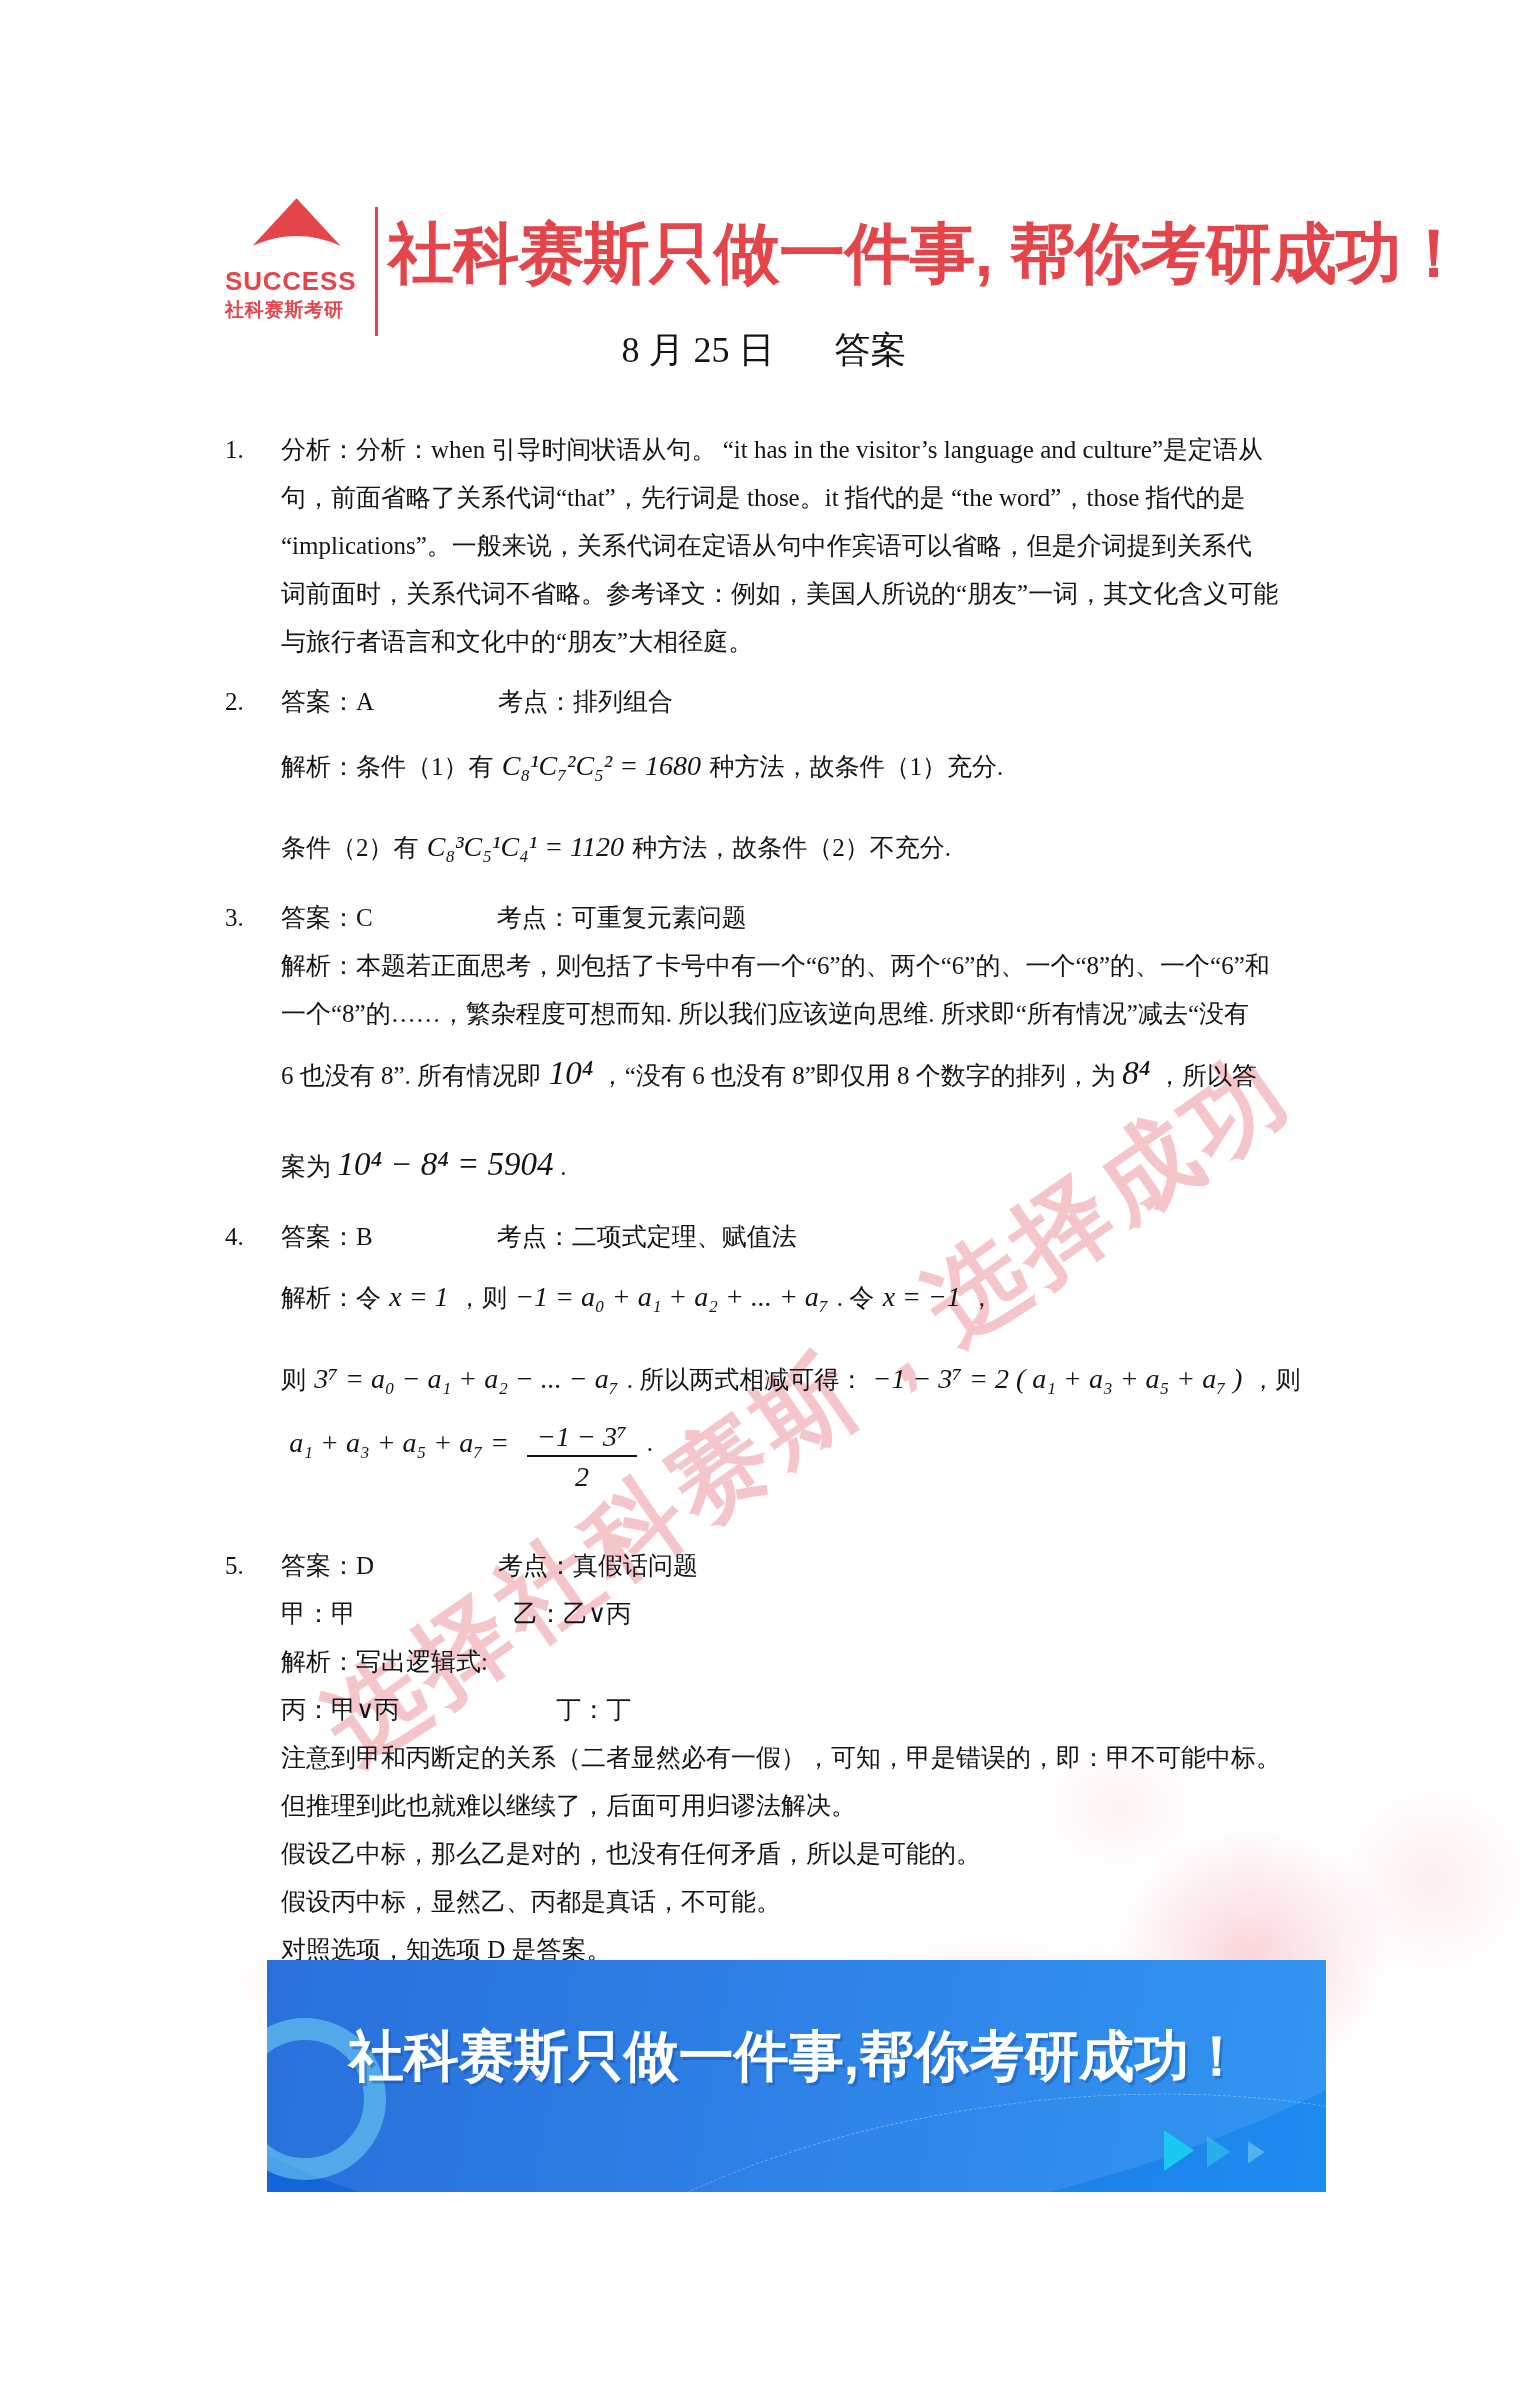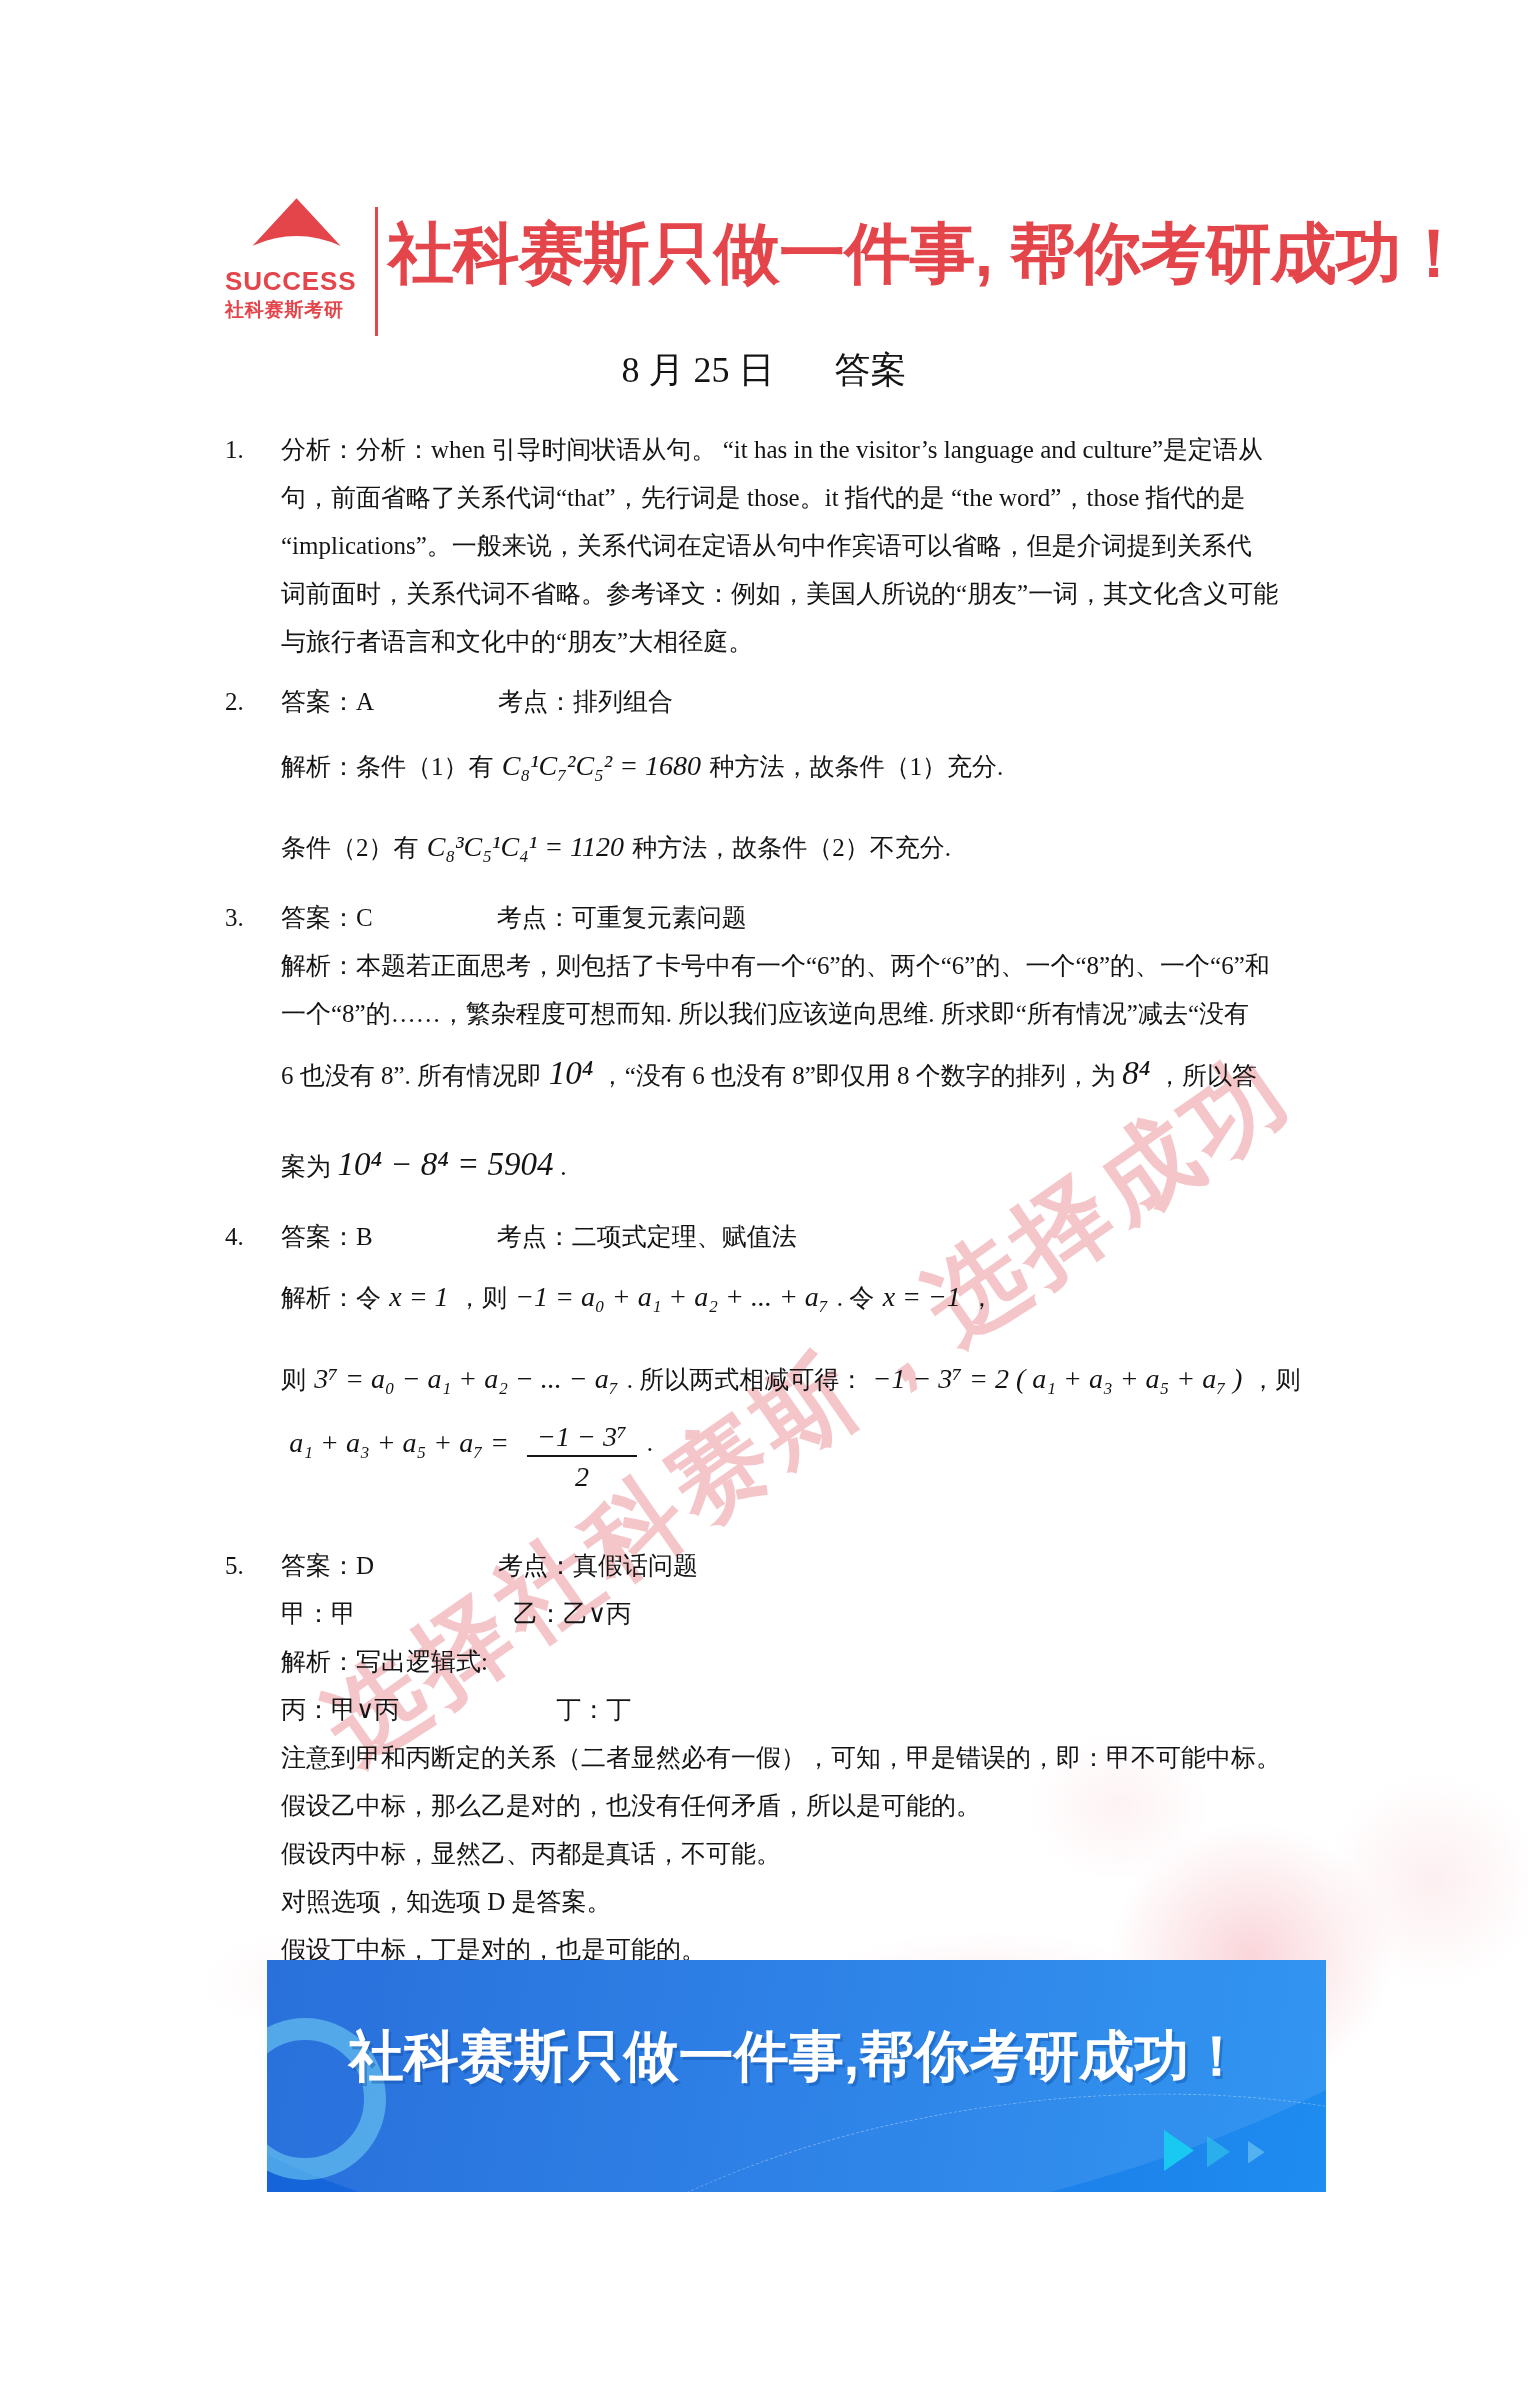--- a/index.html
+++ b/index.html
@@ -30,21 +30,21 @@
     font-size:26px;letter-spacing:0.8px;color:var(--brand_red,#E4454B);line-height:1.1;margin-top:1.7px;}
   .logo-sub{font-family:"Liberation Sans","DejaVu Sans",sans-serif;font-weight:bold;
     font-size:19px;color:var(--brand_red,#E4454B);line-height:1.2;margin-top:3.3px;letter-spacing:0.8px;}
   .logo-divider{position:absolute;left:375px;top:207px;width:3.3px;height:129px;
     background:var(--brand_red,#E4454B);z-index:2;}
   .top-slogan{position:absolute;left:388px;top:204px;width:1094px;z-index:2;
     font-family:"Liberation Sans","DejaVu Sans",sans-serif;font-weight:900;
     font-size:66px;line-height:98px;letter-spacing:-0.8px;color:var(--brand_red,#E4454B);white-space:nowrap;}
 
   
-  .doc-title{position:absolute;left:0;top:345px;width:1528px;text-align:center;z-index:2;
+  .doc-title{position:absolute;left:0;top:325px;width:1528px;text-align:center;z-index:2;
     font-size:36px;line-height:50px;}
   .doc-title .t-label{margin-left:60px;}
 
   
   .items{position:absolute;left:225px;top:426px;width:1102px;z-index:2;
     font-size:25px;line-height:48px;}
   .item{display:flex;}
   .inum{width:56px;flex:none;}
   .ibody{flex:1;min-width:0;}
   .tline{white-space:nowrap;}
@@ -190,20 +190,21 @@
           <span>答案：D</span><span class="point">考点：真假话问题</span>
         </div>
         <div class="tline">
           <span>甲：甲</span><span class="logic2">乙：乙∨丙</span>
         </div>
         <div class="tline">解析：写出逻辑式:</div>
         <div class="tline">
           <span>丙：甲∨丙</span><span class="logic2">丁：丁</span>
         </div>
         <div class="tline">注意到甲和丙断定的关系（二者显然必有一假），可知，甲是错误的，即：甲不可能中标。</div>
+        <div class="tline">但推理到此也就难以继续了，后面可用归谬法解决。</div>
         <div class="tline">假设乙中标，那么乙是对的，也没有任何矛盾，所以是可能的。</div>
         <div class="tline">假设丙中标，显然乙、丙都是真话，不可能。</div>
         <div class="tline">对照选项，知选项 D 是答案。</div>
         <div class="tline">假设丁中标，丁是对的，也是可能的。</div>
       </div>
     </div>
 
   </div>
 
   <div class="banner">

